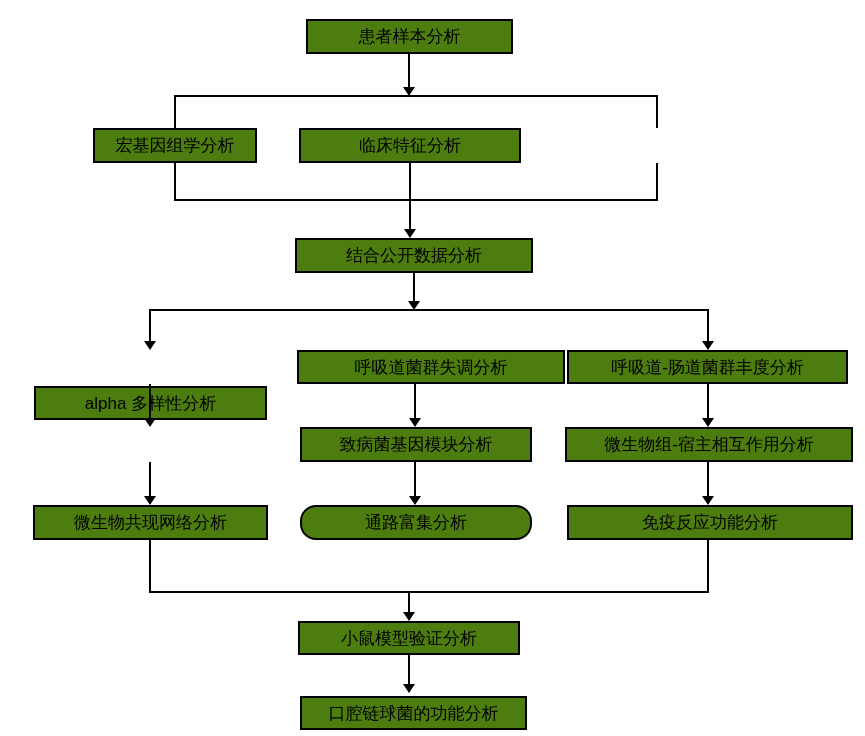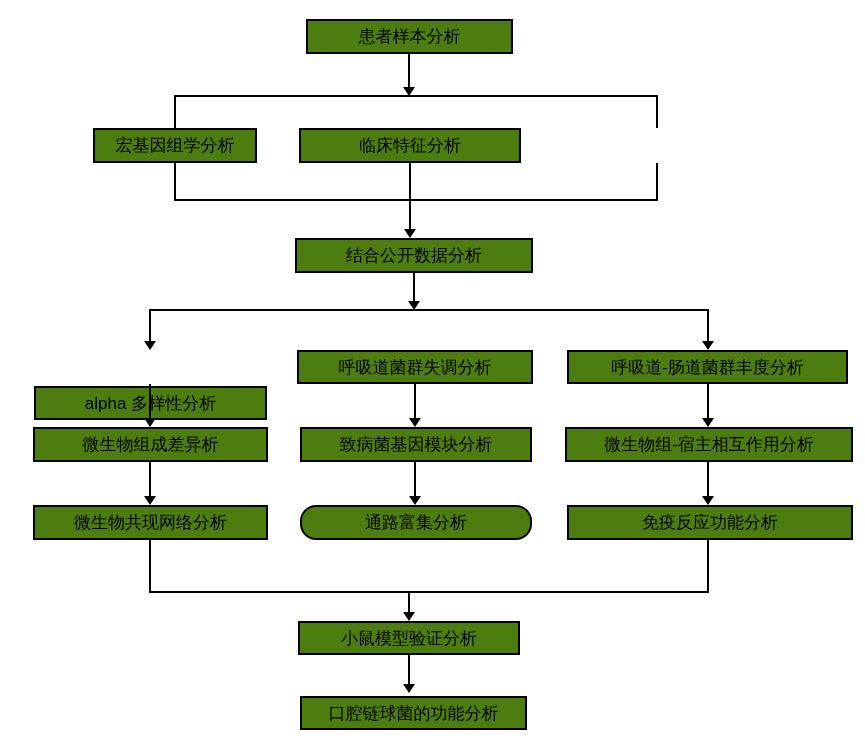--- a/index.html
+++ b/index.html
@@ -69,31 +69,30 @@
 
   <div class="vline" style="left:413px; top:273px; height:29px;"></div>
   <div class="arrow-down" style="left:408px; top:301px;"></div>
   <div class="hline" style="left:149px; top:309px; width:560px;"></div>
   <div class="vline" style="left:149px; top:309px; height:33px;"></div>
   <div class="arrow-down" style="left:144px; top:341px;"></div>
   <div class="vline" style="left:707px; top:309px; height:33px;"></div>
   <div class="arrow-down" style="left:702px; top:341px;"></div>
 
   <div class="node" style="left:34px; top:350px; width:233px; height:34px;margin-top:36px;">alpha 多样性分析</div>
-  <div class="node" style="left:297px; top:350px; width:236px; height:34px;">呼吸道菌群失调分析</div>
+  <div class="node" style="left:297px; top:350px; width:268px; height:34px;">呼吸道菌群失调分析</div>
   <div class="node" style="left:567px; top:350px; width:281px; height:34px;">呼吸道-肠道菌群丰度分析</div>
 
   <div class="vline" style="left:149px; top:384px; height:35px;"></div>
   <div class="arrow-down" style="left:144px; top:418px;"></div>
   <div class="vline" style="left:414px; top:384px; height:35px;"></div>
   <div class="arrow-down" style="left:409px; top:418px;"></div>
   <div class="vline" style="left:707px; top:384px; height:35px;"></div>
   <div class="arrow-down" style="left:702px; top:418px;"></div>
 
-  <div class="node" style="left:33px; top:427px; width:235px; height:35px;">微生物组成差异析</div>
   <div class="node" style="left:300px; top:427px; width:232px; height:35px;">致病菌基因模块分析</div>
   <div class="node" style="left:565px; top:427px; width:288px; height:35px;">微生物组-宿主相互作用分析</div>
 
   <div class="vline" style="left:149px; top:462px; height:35px;"></div>
   <div class="arrow-down" style="left:144px; top:496px;"></div>
   <div class="vline" style="left:414px; top:462px; height:35px;"></div>
   <div class="arrow-down" style="left:409px; top:496px;"></div>
   <div class="vline" style="left:707px; top:462px; height:35px;"></div>
   <div class="arrow-down" style="left:702px; top:496px;"></div>
 

